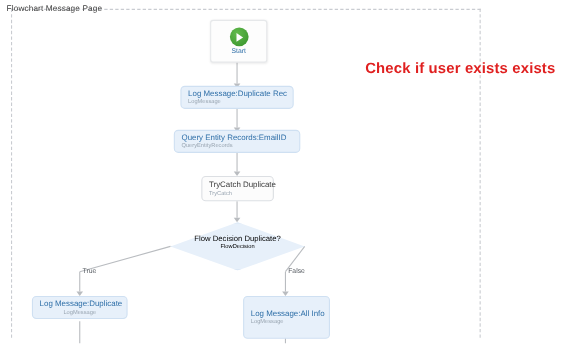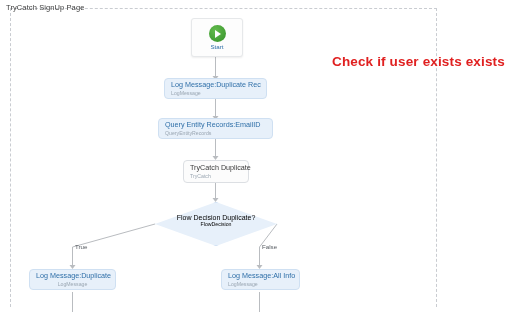--- a/index.html
+++ b/index.html
@@ -168,21 +168,21 @@
     overflow: visible;
   }
 </style>
 </head>
 <body>
 
 <div id="canvas">
 
   <div id="flow-container"></div>
 
-  <div id="flow-title">TryCatch SignUp Page</div>
+  <div id="flow-title">Flowchart Message Page</div>
 
   <svg class="links">
 
     <line x1="215.5" y1="55" x2="215.5" y2="76" stroke="#b9bcc0" stroke-width="1"></line>
     <polygon points="212.5,76 218.5,76 215.5,80" fill="#b9bcc0"></polygon>
 
     <line x1="215.5" y1="99" x2="215.5" y2="116" stroke="#b9bcc0" stroke-width="1"></line>
     <polygon points="212.5,116 218.5,116 215.5,120" fill="#b9bcc0"></polygon>
 
     <line x1="215.5" y1="139" x2="215.5" y2="156" stroke="#b9bcc0" stroke-width="1"></line>
@@ -234,20 +234,20 @@
   </div>
 
   <div class="edge-label" style="left:75px; top:243px;">True</div>
   <div class="edge-label" style="left:262px; top:243px;">False</div>
 
   <div class="node activity" style="left:29px; top:269px; width:87px; height:21px;text-align:center;">
     <span class="title">Log Message:Duplicate</span>
     <span class="subtitle">LogMessage</span>
   </div>
 
-  <div class="node activity" style="left:221px; top:269px; width:79px; height:21px;">
+  <div class="node activity" style="left:221px; top:269px; width:79px; height:39px;">
     <span class="title">Log Message:All Info</span>
     <span class="subtitle">LogMessage</span>
   </div>
 
   <div id="annotation">Check if user exists exists</div>
 
 </div>
 
 </body></html>

